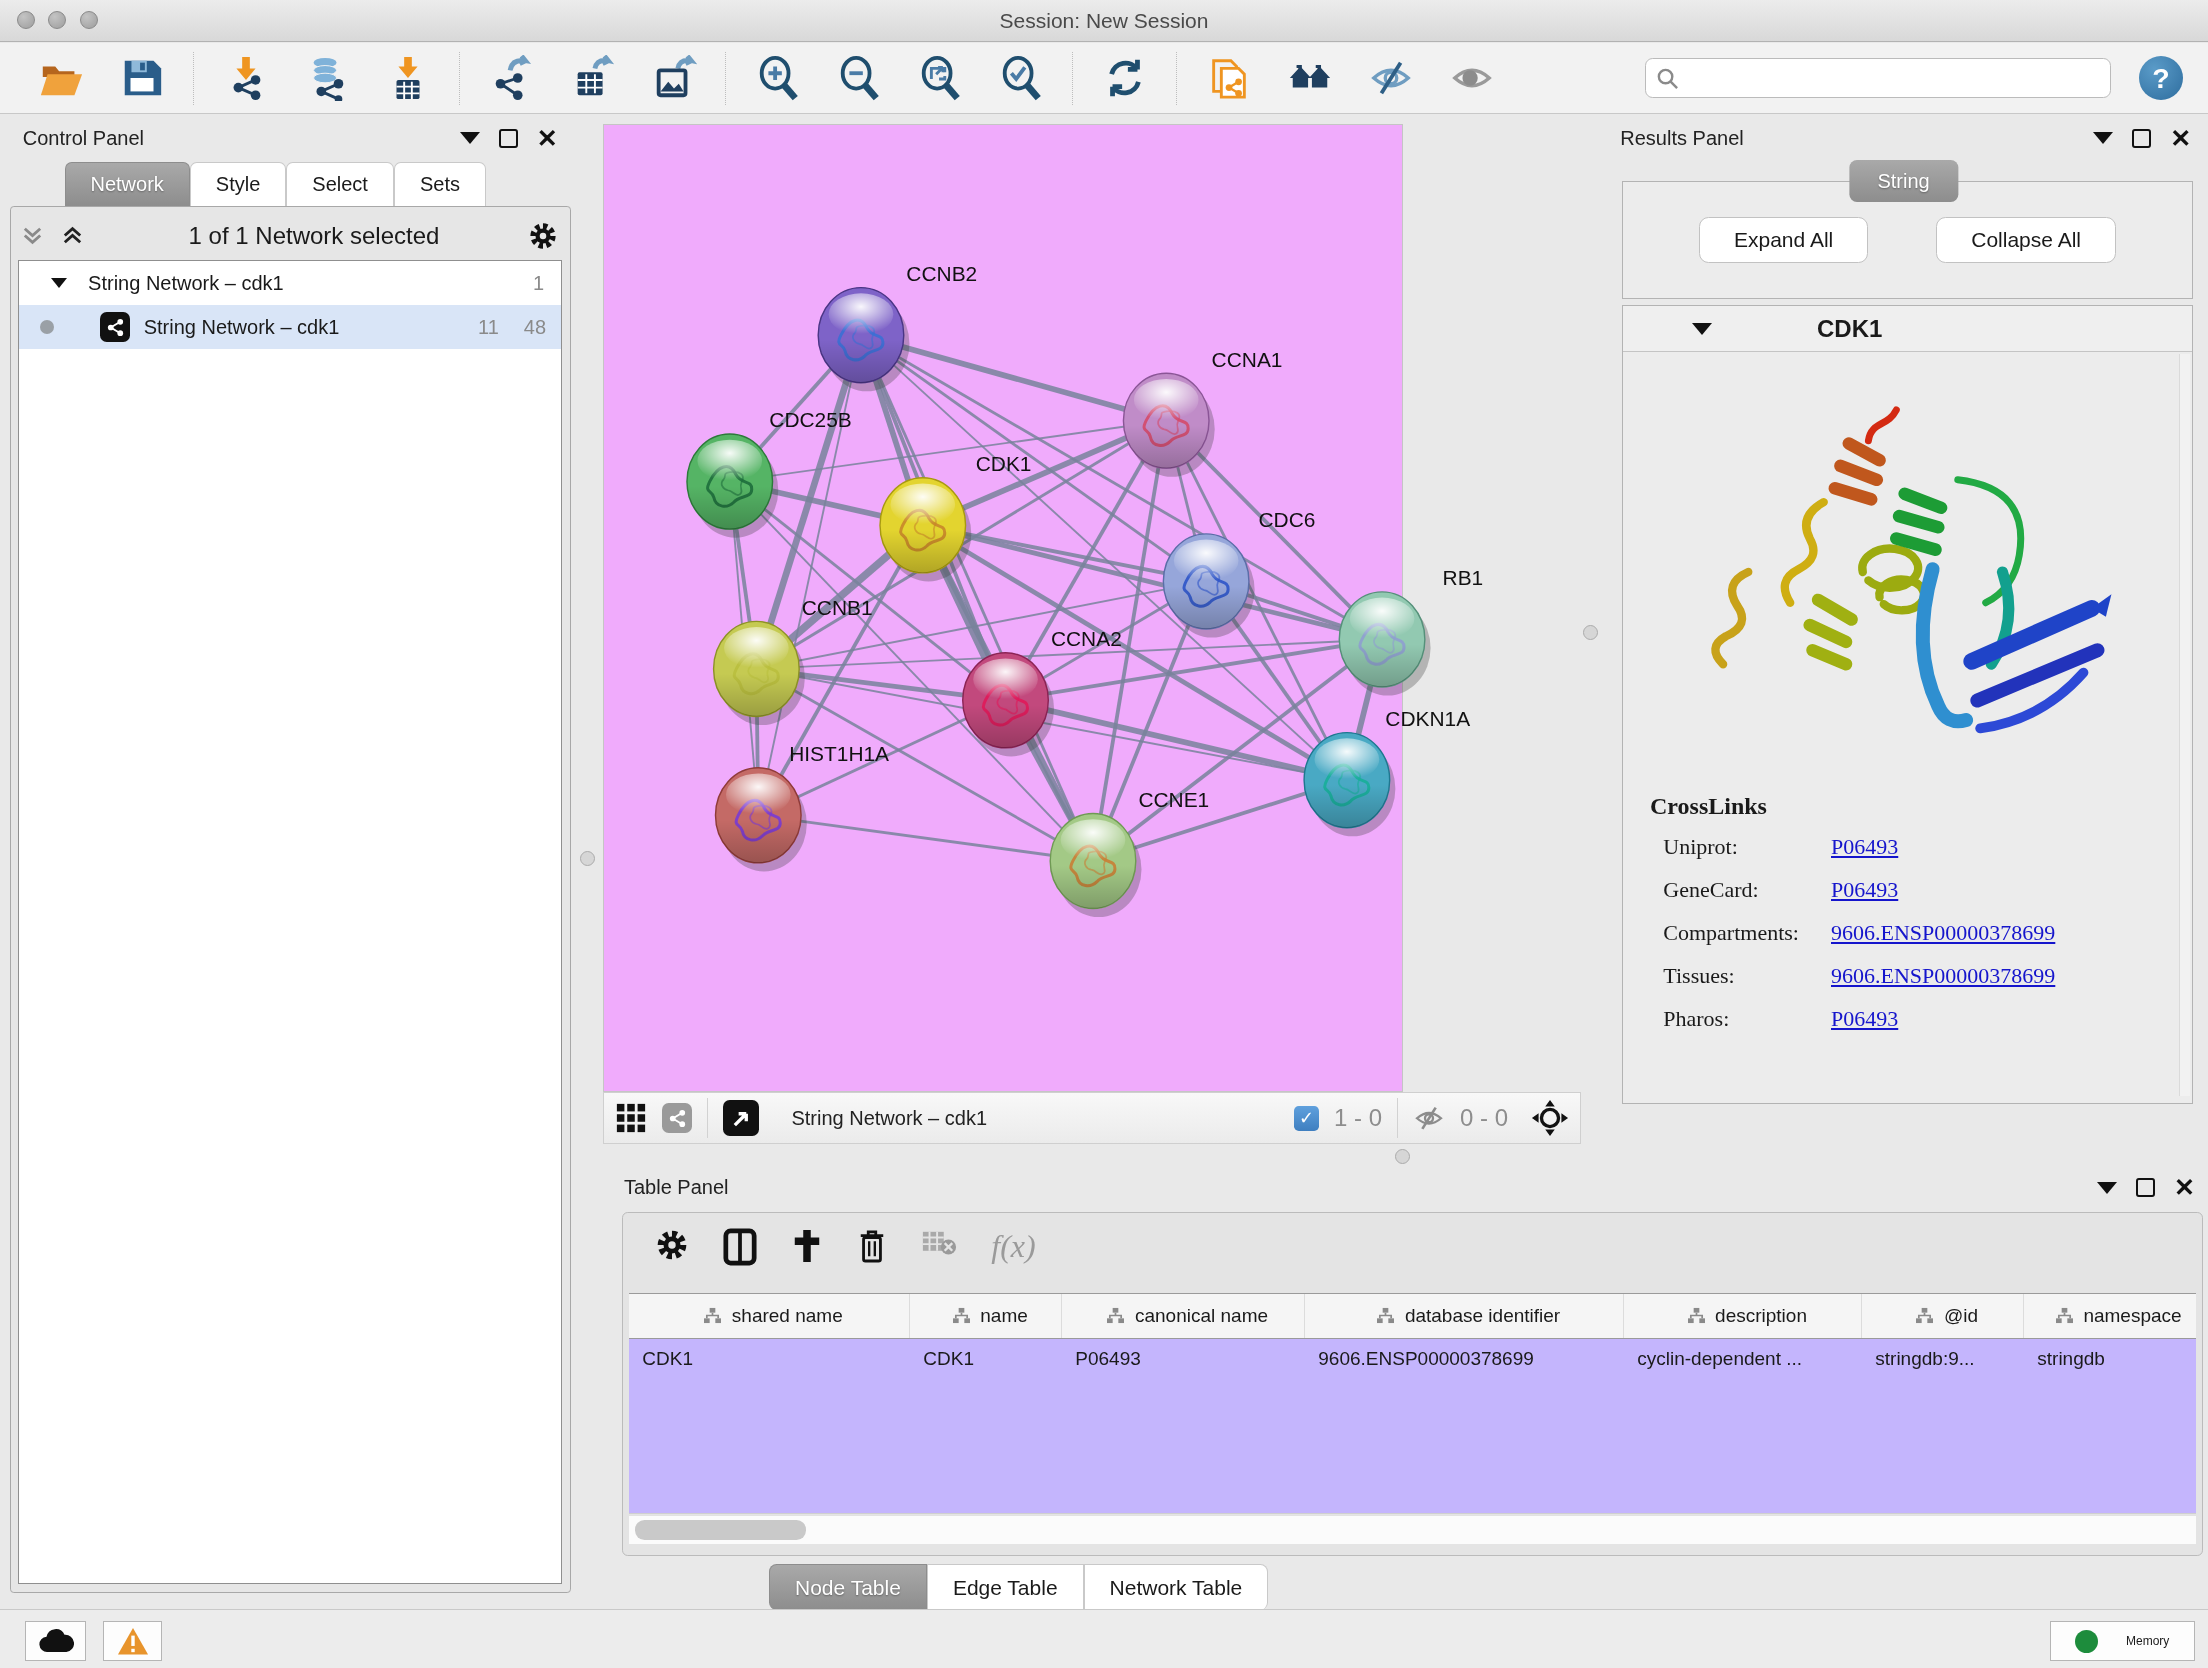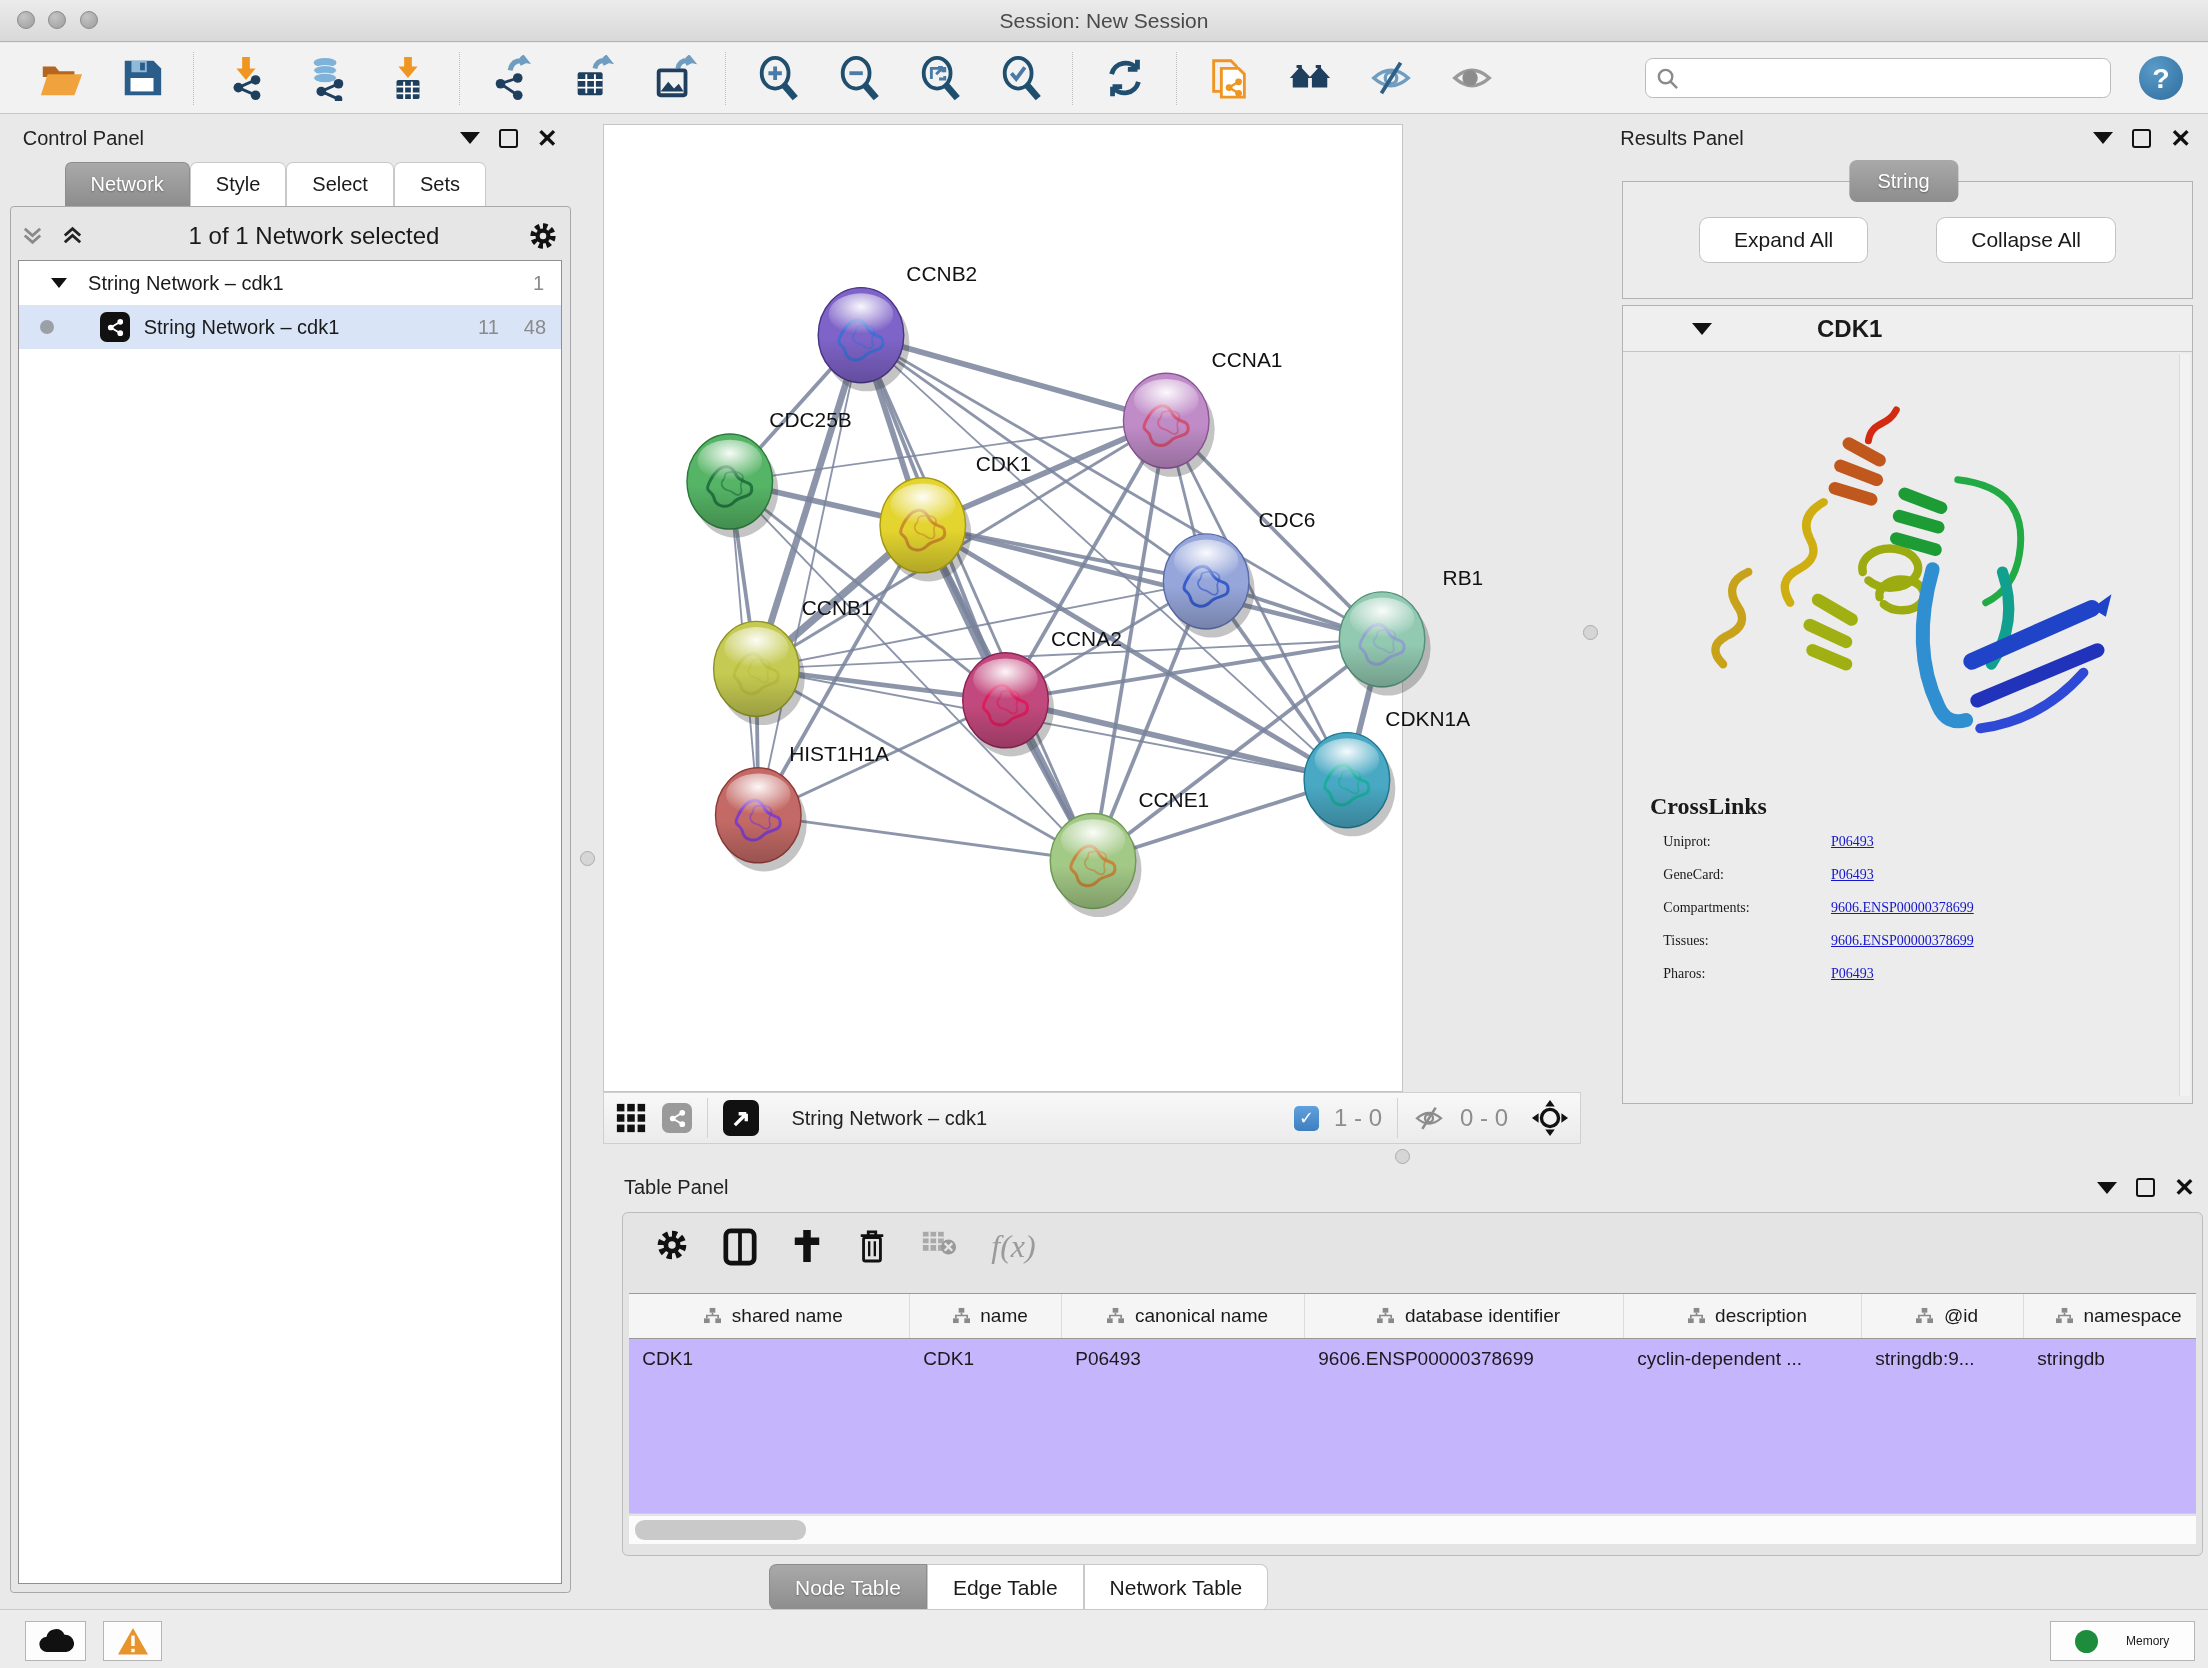--- a/index.html
+++ b/index.html
@@ -47,21 +47,21 @@
   #cp-subhead-label { flex:1; text-align:center; font-size:24px; }
   .gear-svg { width:30px; height:30px; cursor:pointer; }
   #cp-list { position:absolute; left:7.6px; top:53px; width:544px; height:1324px; background:#fff; border:1px solid #8f8f8f; }
   .tree-row { height:44px; display:flex; align-items:center; font-size:20px; }
   .tree-row.selected { background:#d9e5f7; }
   .tree-count { color:#8a8a8a; }
   .share-badge { width:30px; height:30px; border-radius:6.7px; background:#111; display:flex; align-items:center; justify-content:center; }
   .dot-gray { width:14.3px; height:14.3px; border-radius:50%; background:#9aa0a6; }
 
   
-  #net-canvas { position:absolute; left:603px; top:124px; width:800px; height:968px; background:#ffffff; border:1px solid #c5c5c5; }
+  #net-canvas { position:absolute; left:603px; top:124px; width:800px; height:968px; background:#f0abfc; border:1px solid #c5c5c5; }
   #net-footer { position:absolute; left:603px; top:1092px; width:978px; height:52px;
     background:linear-gradient(#f8f8f8,#ebebeb); border:1px solid #cfcfcf; display:flex; align-items:center; padding:0 11.4px; gap:15px; }
   #net-footer .vsep { width:0; height:40px; border-left:1px solid #d2d2d2; }
   #net-title { font-size:20px; color:#222; margin-left:17px; flex:1; }
   .count-txt { font-size:24px; color:#8d8d8d; }
   .checkbox-blue { width:25px; height:25px; border-radius:4.8px; background:linear-gradient(#5fa0dd,#3f7fc0); color:#fff; font-size:18px; display:flex; align-items:center; justify-content:center; }
   .splitter-dot { position:absolute; width:15px; height:15px; border-radius:50%; background:#d6d6d6; border:1px solid #ababab; }
 
   
   #results-panel { position:absolute; left:1607px; top:122px; width:593px; height:1012px; }
@@ -70,21 +70,21 @@
     background:linear-gradient(#a9a9a9,#8d8d8d); color:#fff; font-size:20px; display:flex; align-items:center; border-radius:7.6px; text-shadow:0 1px 1.9px rgba(0,0,0,.35); z-index:3; cursor:pointer; }
   #rp-box1 { position:absolute; left:15px; top:59px; width:571px; height:118px; background:#ececec; border:1px solid #b3b3b3; display:flex; align-items:center; justify-content:center; gap:68px; }
   .rp-btn { height:46px; padding:0 34px; background:#fff; border:1px solid #c2c2c2; border-radius:9.5px; font-size:21px; display:flex; align-items:center; cursor:pointer; }
   #rp-box2 { position:absolute; left:15px; top:183px; width:571px; height:799px; background:#ececec; border:1px solid #b3b3b3; }
   #rp-entry-head { height:46px; border-bottom:1px solid #c4c4c4; display:flex; align-items:center; padding:0 25px; gap:105px; background:#efefef; }
   #rp-entry-name { font-size:24px; font-weight:bold; }
   #rp-desc { font-size:22px; padding:13.3px 0 0 25px; }
   #rp-protein { display:block; margin:5.7px auto 0 auto; }
   #rp-crosslinks { font-family:"Liberation Serif", serif; padding:7.6px 0 0 27px; }
   #rp-crosslinks h3 { font-size:24px; margin-bottom:13.3px; }
-  .cl-row { display:flex; font-size:14px; margin-bottom:17px; }
+  .cl-row { display:flex; font-size:22px; margin-bottom:17px; }
   .cl-label { width:181px; padding-left:13.3px; }
   .cl-link { color:#1515cc; text-decoration:underline; cursor:pointer; }
   #rp-scroll { position:absolute; right:1.9px; top:48px; width:11.4px; height:742px; background:#f2f2f2; border-left:1px solid #dadada; }
 
   
   #table-panel { position:absolute; left:609px; top:1168px; width:1600px; height:439px; }
   #tp-head { position:absolute; left:15px; top:3.8px; width:1571px; height:32px; }
   #tp-box { position:absolute; left:13.3px; top:44px; width:1581px; height:344px; background:#e4e4e4; border:1px solid #bbb; border-radius:5.7px; }
   #tp-toolbar { display:flex; align-items:flex-start; gap:34px; padding:15px 0 0 32px; height:63px; }
   #tp-toolbar svg { cursor:pointer; }

